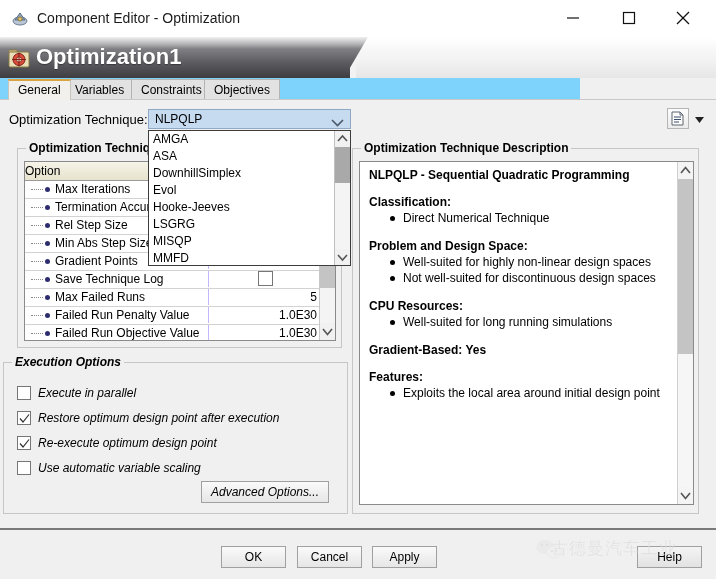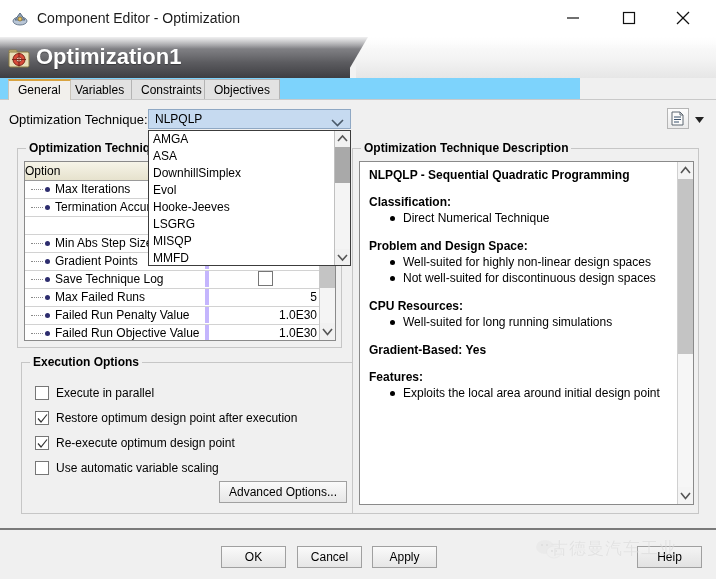--- a/index.html
+++ b/index.html
@@ -232,21 +232,21 @@
     position: absolute;
     top: -8px; left: 8px;
     background: #f0f0f0;
     padding: 0 3px;
     font-size: 12px;
     font-weight: bold;
     color: #000;
     white-space: nowrap;
   }
   #group-options { left: 17px; top: 148px; width: 325px; height: 200px; }
-  #group-exec    { left: 21px; top: 362px; width: 345px; height: 152px; }
+  #group-exec    { left: 3px; top: 362px; width: 345px; height: 152px; font-style: italic; }
   #group-desc    { left: 352px; top: 148px; width: 347px; height: 366px; }
 
   
   .opt-table {
     position: absolute;
     left: 6px; top: 12px;
     width: 312px; height: 180px;
     border: 1px solid #8a8a8a;
     box-sizing: border-box;
     background: #ffffff;
@@ -268,21 +268,21 @@
   .opt-row {
     position: relative;
     height: 17px;
     border-bottom: 1px solid #d2d2d2;
     cursor: default;
   }
   .opt-cell-name {
     position: absolute;
     left: 0; top: 0; width: 184px; height: 16px;
     box-sizing: border-box;
-    border-right: 4px solid #c4b5fd;
+    border-right: 1px solid #c4b5fd;
     line-height: 16px;
     font-size: 12px;
     padding-left: 30px;
     white-space: nowrap;
     overflow: hidden;
   }
   .opt-dots {
     position: absolute;
     left: 6px; top: 8px;
     width: 12px; height: 1px;
@@ -631,20 +631,25 @@
       <div class="opt-row">
         <div class="opt-cell-name">
           <span class="opt-dots"></span>
           <span class="opt-bullet"></span>
           <span>Termination Accuracy</span>
         </div>
         <div class="opt-cell-val"></div>
       </div>
 
       <div class="opt-row">
+        <div class="opt-cell-name">
+          <span class="opt-dots"></span>
+          <span class="opt-bullet"></span>
+          <span>Rel Step Size</span>
+        </div>
         <div class="opt-cell-val"></div>
       </div>
 
       <div class="opt-row">
         <div class="opt-cell-name">
           <span class="opt-dots"></span>
           <span class="opt-bullet"></span>
           <span>Min Abs Step Size</span>
         </div>
         <div class="opt-cell-val"></div>

